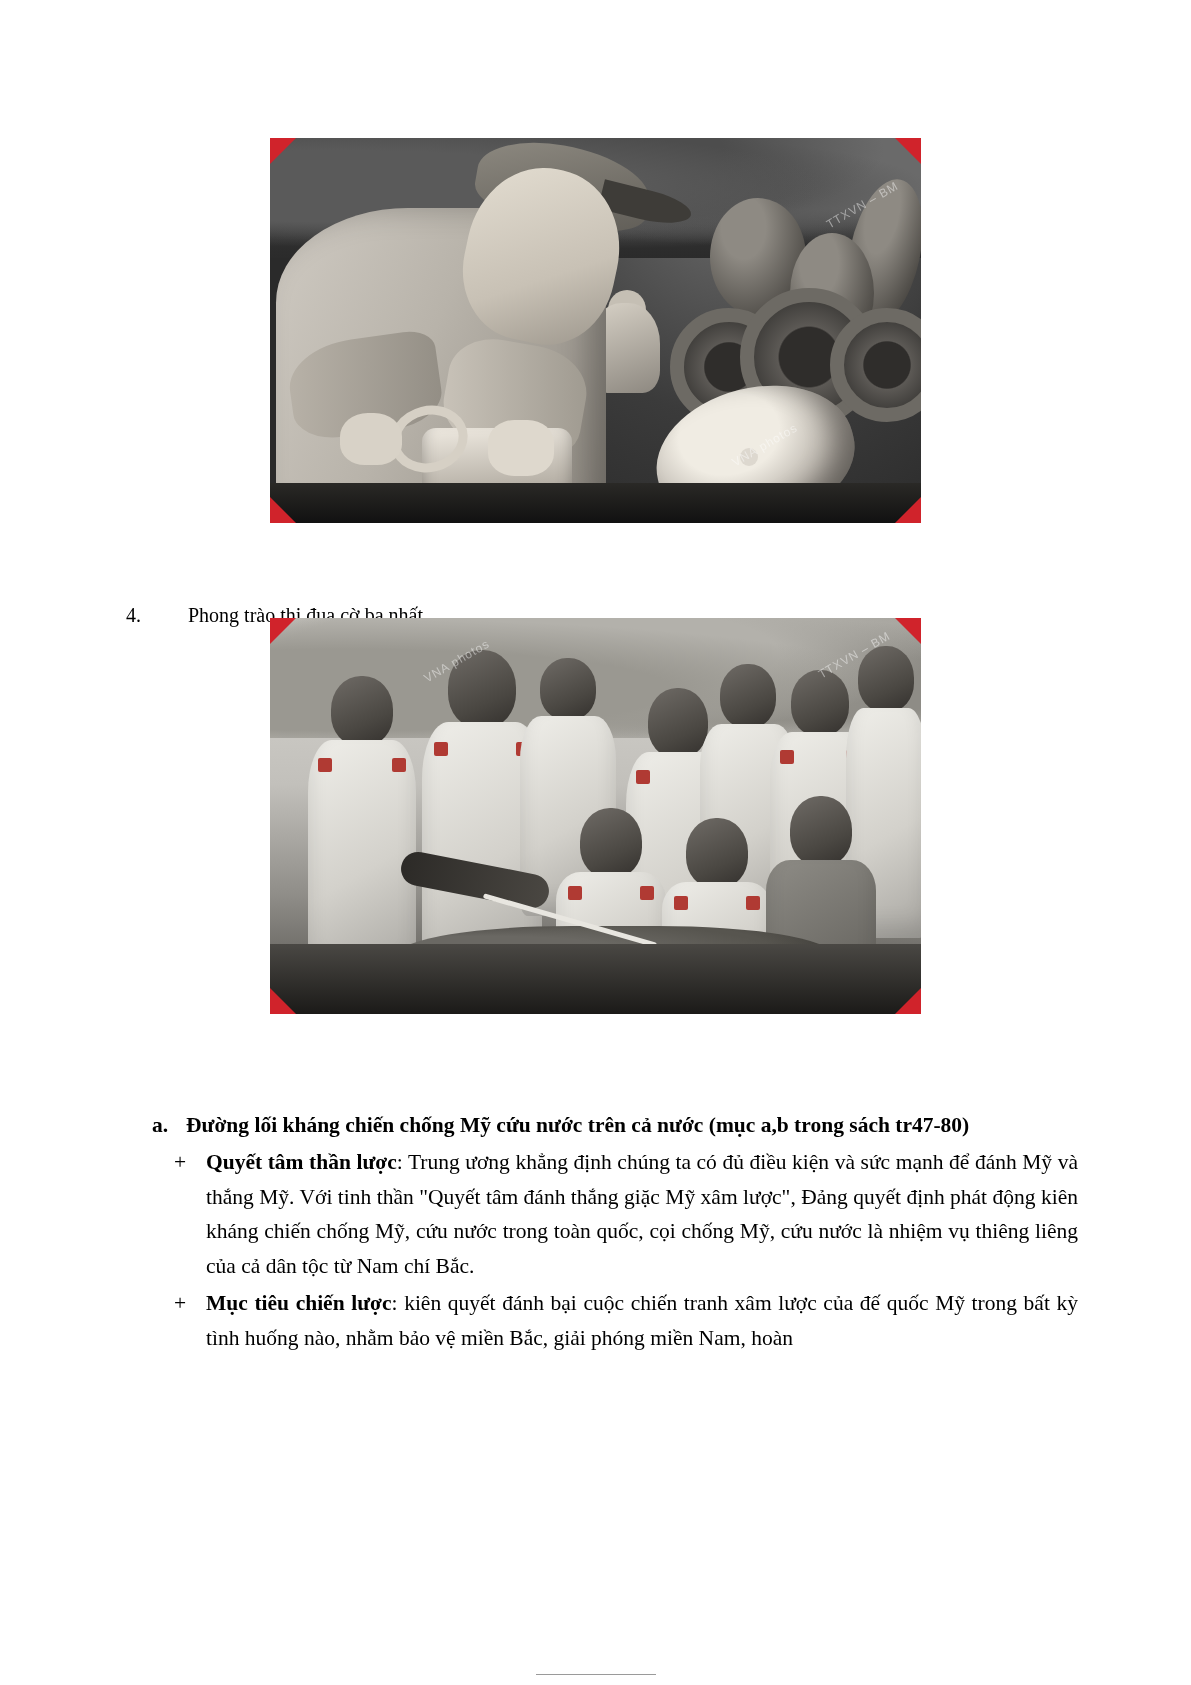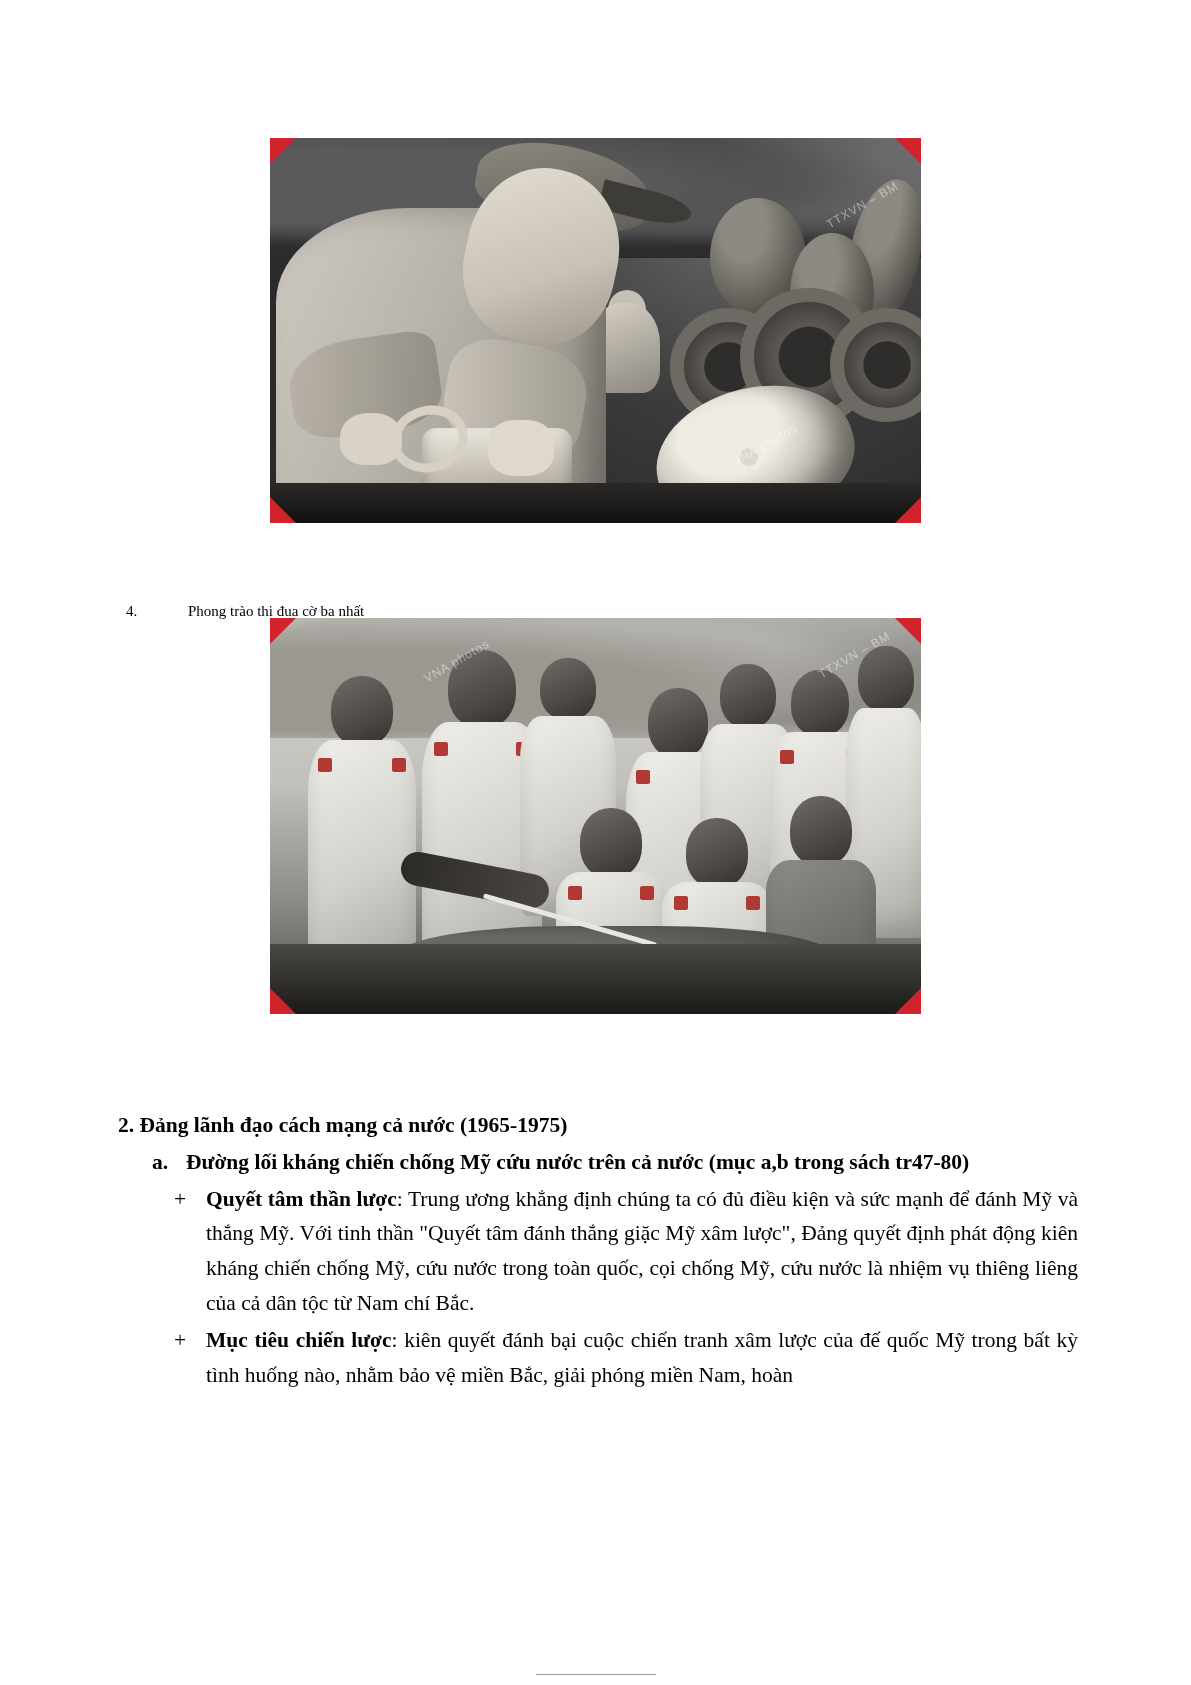--- a/index.html
+++ b/index.html
@@ -230,21 +230,21 @@
       linear-gradient(#3e3c38, #1a1917);
     border-radius: 40% 40% 12% 12%;
   }
 
   
   .numbered-line {
     position: absolute;
     left: 126px;
     top: 600px;
     width: 950px;
-    font-size: 15px;
+    font-size: 20px;
     line-height: 1.5;
   }
   .numbered-line .num {
     display: inline-block;
     width: 62px;
   }
   .body-text {
     position: absolute;
     left: 118px;
     top: 1108px;
@@ -403,21 +403,20 @@
       <div class="watermark" style="left:150px; top:36px;">VNA photos</div>
       <div class="watermark" style="right:26px; top:30px;">TTXVN – BM</div>
     </div>
     <span class="corner tl"></span>
     <span class="corner tr"></span>
     <span class="corner bl"></span>
     <span class="corner br"></span>
   </div>
 
   <div class="body-text">
-    <p class="h-sec">2. Đảng lãnh đạo cách mạng cả nước (1965-1975)</p>
 
     <div class="sub-a">
       <span class="mk">a.</span>
       <span class="tx">Đường lối kháng chiến chống Mỹ cứu nước trên cả nước (mục a,b trong sách tr47-80)</span>
     </div>
 
 
     <div class="bullet">
       <span class="mk">+</span>
       <span class="tx"><b>Quyết tâm thần lược</b><span>: Trung ương khẳng định chúng ta có đủ điều kiện và sức mạnh để đánh Mỹ và thắng Mỹ. Với tinh thần "Quyết tâm đánh thắng giặc Mỹ xâm lược", Đảng quyết định phát động kiên kháng chiến chống Mỹ, cứu nước trong toàn quốc, cọi chống Mỹ, cứu nước là nhiệm vụ thiêng liêng của cả dân tộc từ Nam chí Bắc.</span></span>

